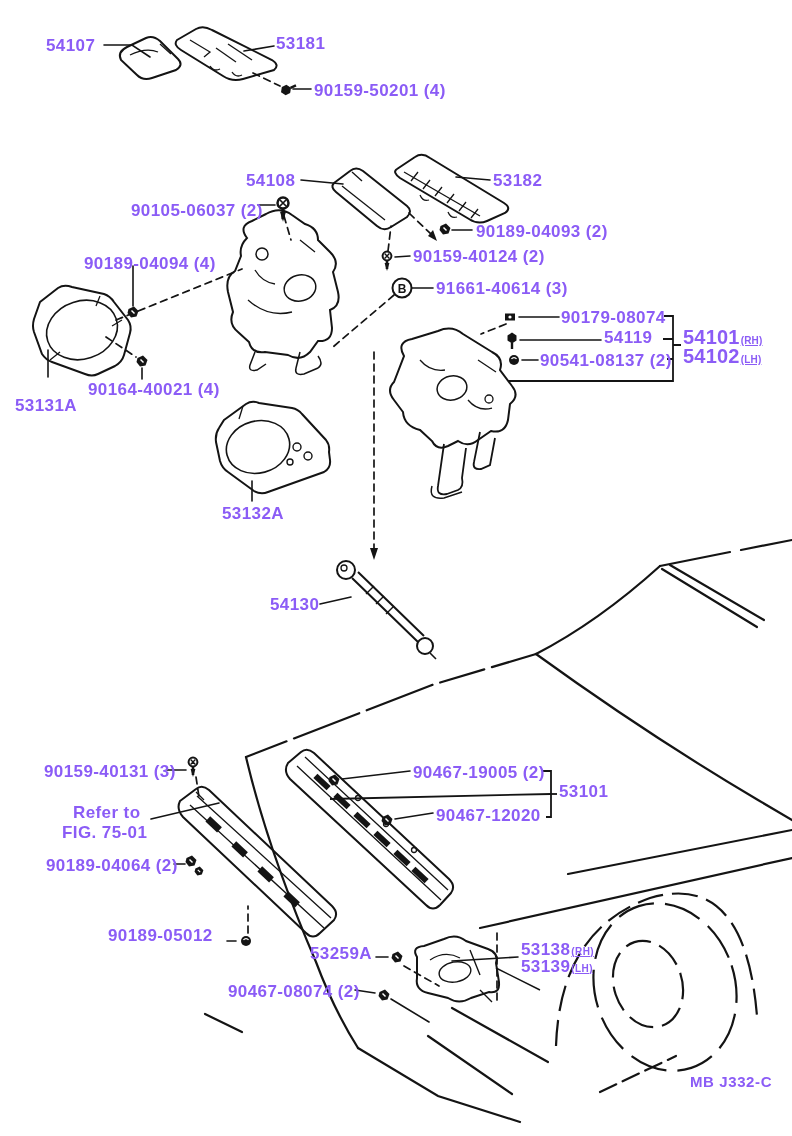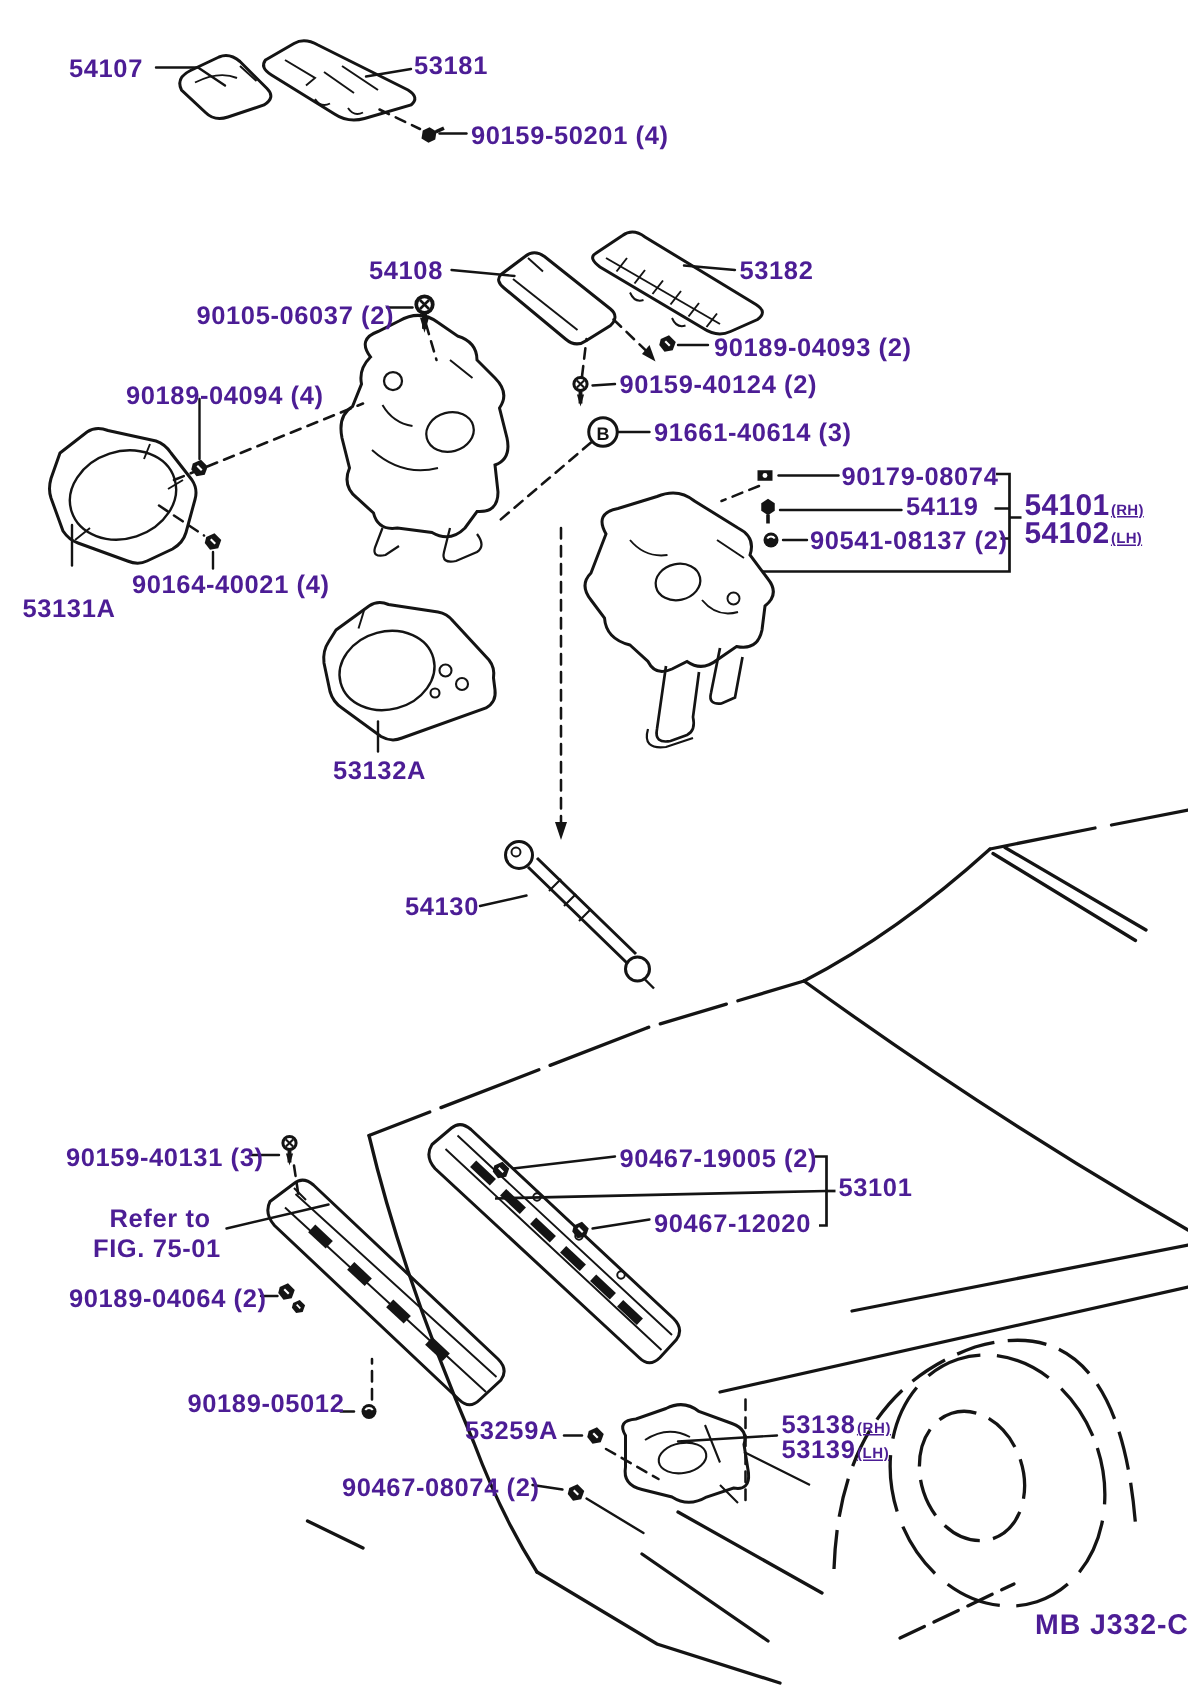--- a/index.html
+++ b/index.html
@@ -3,26 +3,26 @@
 <meta charset="utf-8">
 <style>
   html,body { margin:0; padding:0; background:#ffffff; }
   .canvas {
     position:relative; width:792px; height:1136px; background:#ffffff;
     overflow:hidden; font-family:"Liberation Sans", sans-serif;
   }
   .art { position:absolute; left:0; top:0; z-index:1; }
   .lbl {
     position:absolute; z-index:2; white-space:nowrap;
-    font-weight:bold; font-size:17px; color:#4c1d95; letter-spacing:.4px;
+    font-weight:bold; font-size:17px; color:#8b5cf6; letter-spacing:.4px;
   }
   .lbl.big { font-size:20px; letter-spacing:.2px; }
   .lbl .suffix { font-size:10px; font-weight:bold; margin-left:1px;text-decoration:underline; }
   .note { line-height:20px; }
-  .figcode { font-size:19px; letter-spacing:.6px; }
+  .figcode { font-size:15px; letter-spacing:.6px; }
 </style>
 </head>
 <body>
 
 <div class="canvas">
 
 <svg class="art" width="792" height="1136" viewBox="0 0 792 1136">
   <defs>
     <g id="sym-screw">
       <circle r="4.4" fill="#fff" stroke="#141414" stroke-width="2"></circle>
@@ -280,20 +280,20 @@
 <div class="lbl" style="left:270px; top:595px">54130</div>
 <div class="lbl" style="left:44px; top:762px">90159-40131 (3)</div>
 <div class="lbl note" style="left:62px; top:803px">
   <div style="margin-left:11px">Refer to</div>
   <div>FIG. 75-01</div>
 </div>
 <div class="lbl" style="left:413px; top:763px">90467-19005 (2)</div>
 <div class="lbl" style="left:559px; top:782px">53101</div>
 <div class="lbl" style="left:436px; top:806px">90467-12020</div>
 <div class="lbl" style="left:46px; top:856px">90189-04064 (2)</div>
-<div class="lbl" style="left:125px; top:926px">90189-05012</div>
+<div class="lbl" style="left:108px; top:926px">90189-05012</div>
 <div class="lbl" style="left:310px; top:944px">53259A</div>
 <div class="lbl" style="left:521px; top:940px"><span>53138</span><span class="suffix">(RH)</span></div>
 <div class="lbl" style="left:521px; top:957px"><span>53139</span><span class="suffix">(LH)</span></div>
 <div class="lbl" style="left:228px; top:982px">90467-08074 (2)</div>
 <div class="lbl figcode" style="left:690px; top:1073px">MB J332-C</div>
 
 </div>
 
 </body></html>

